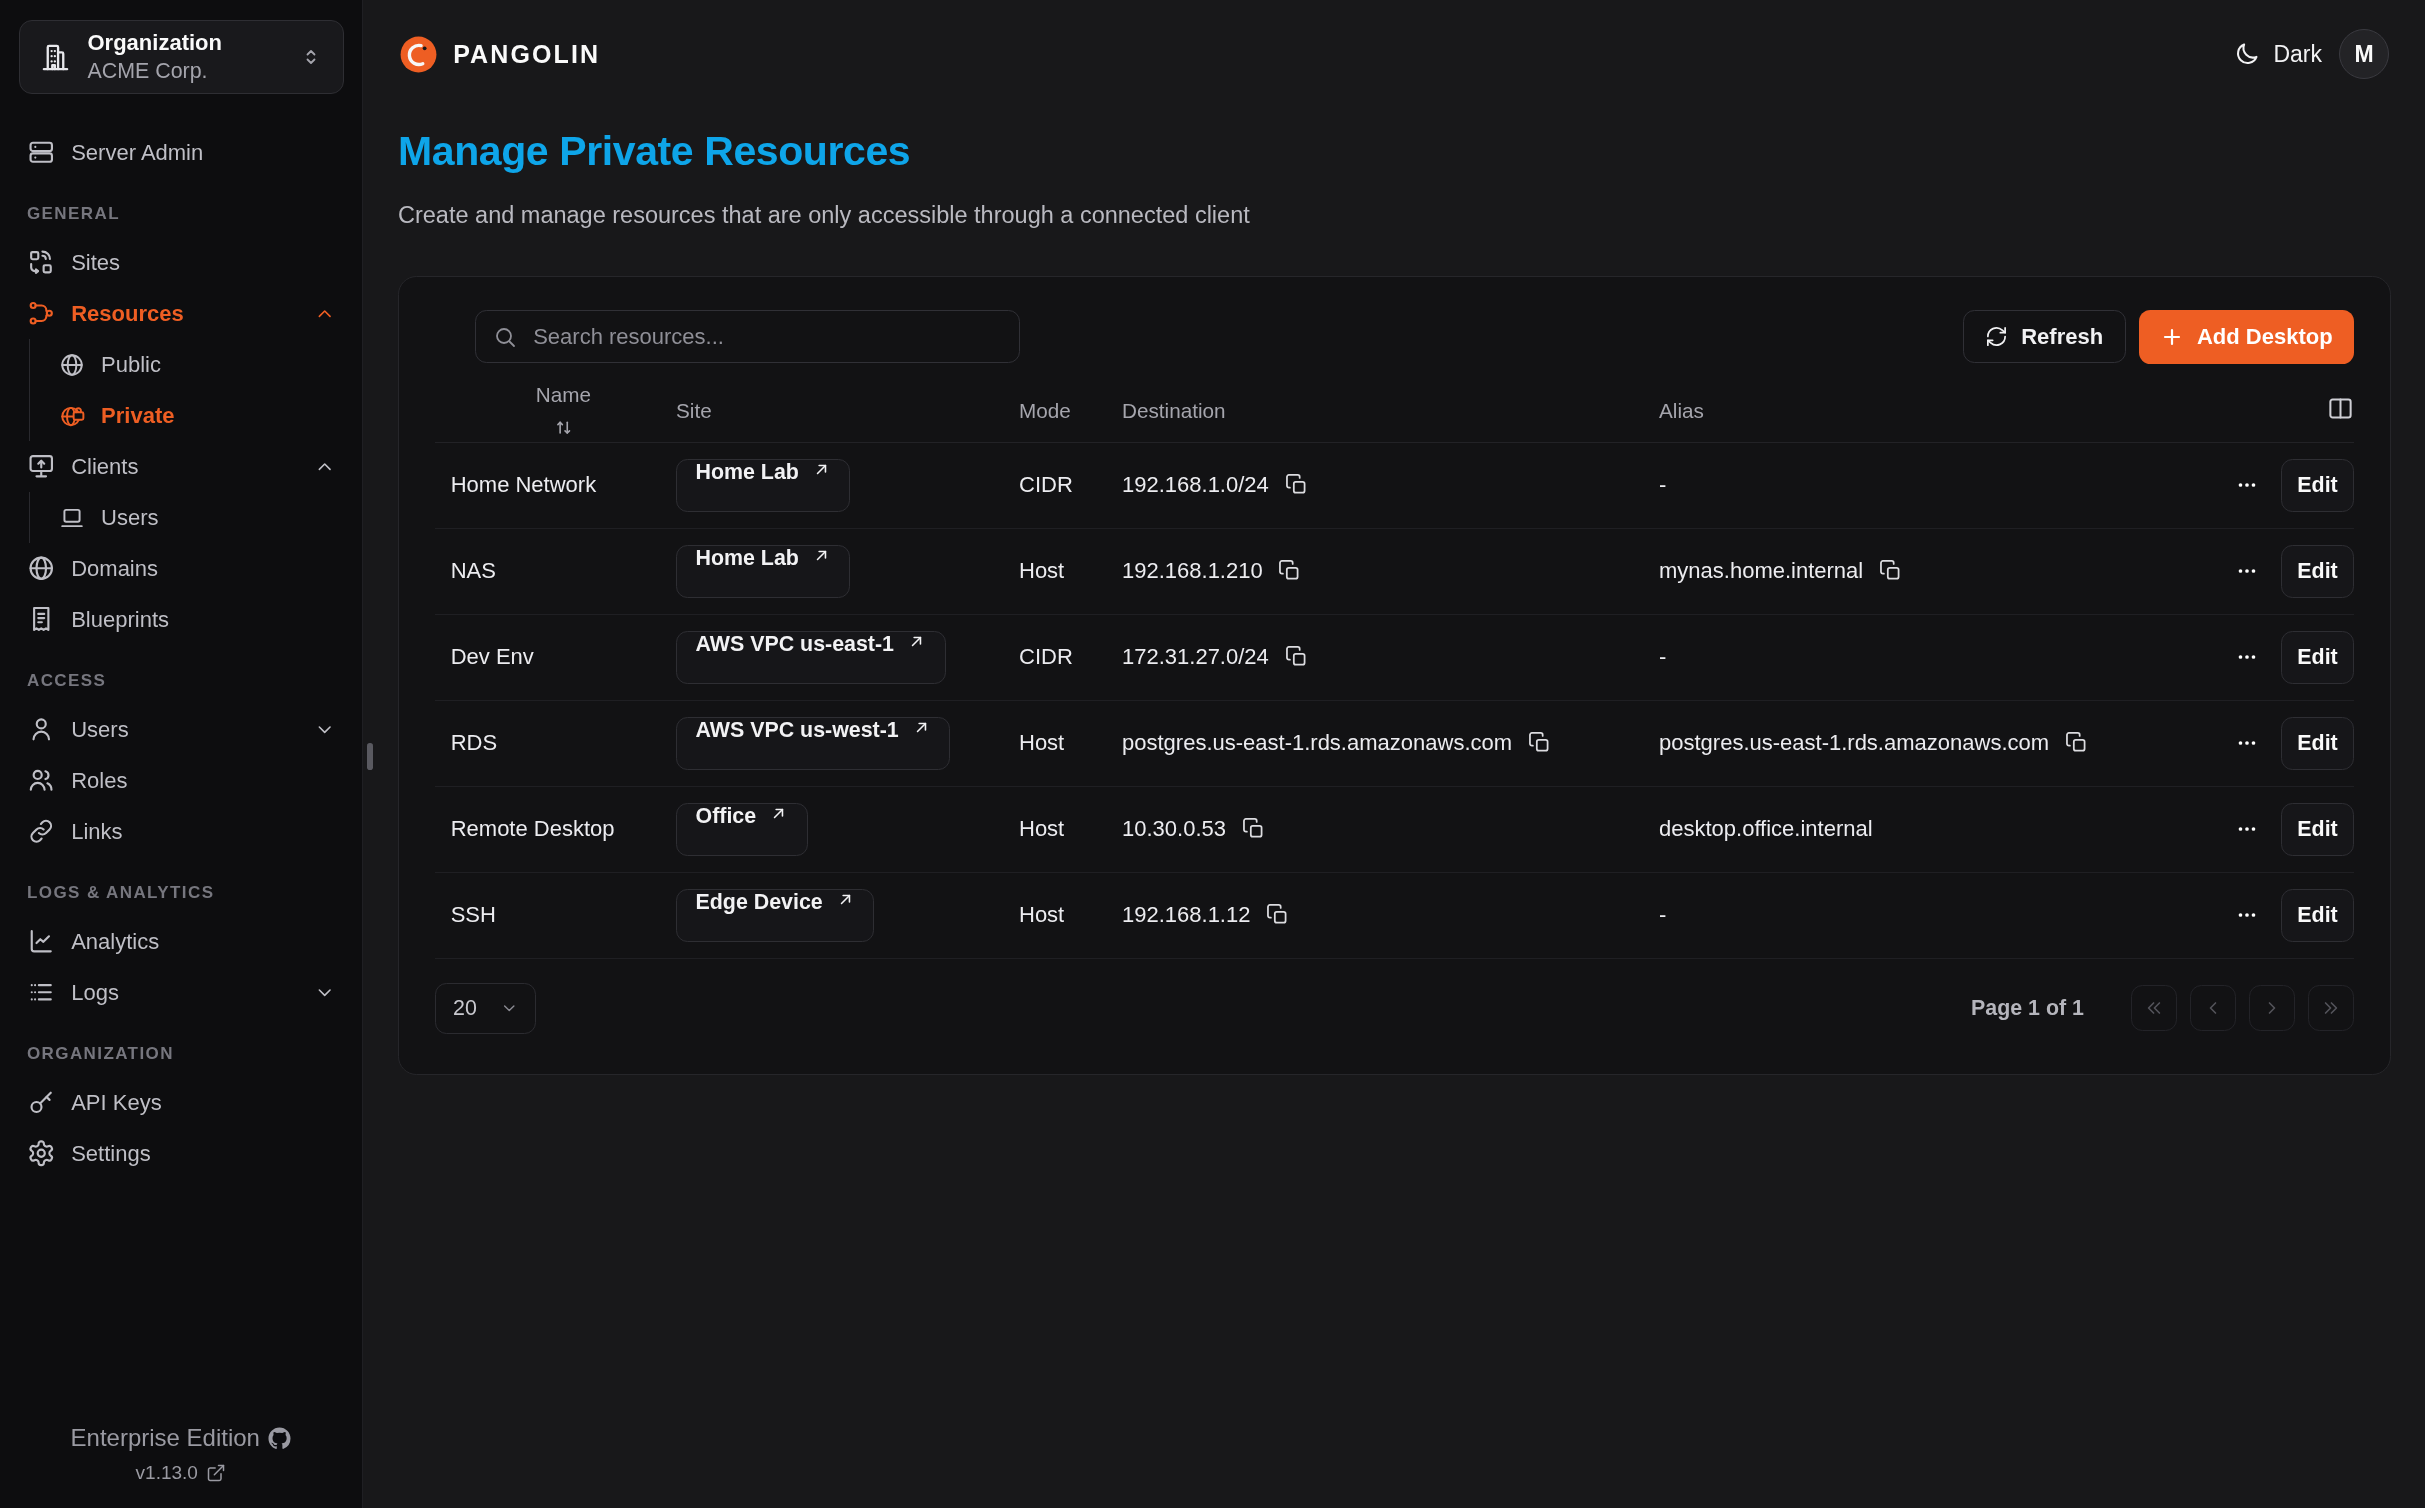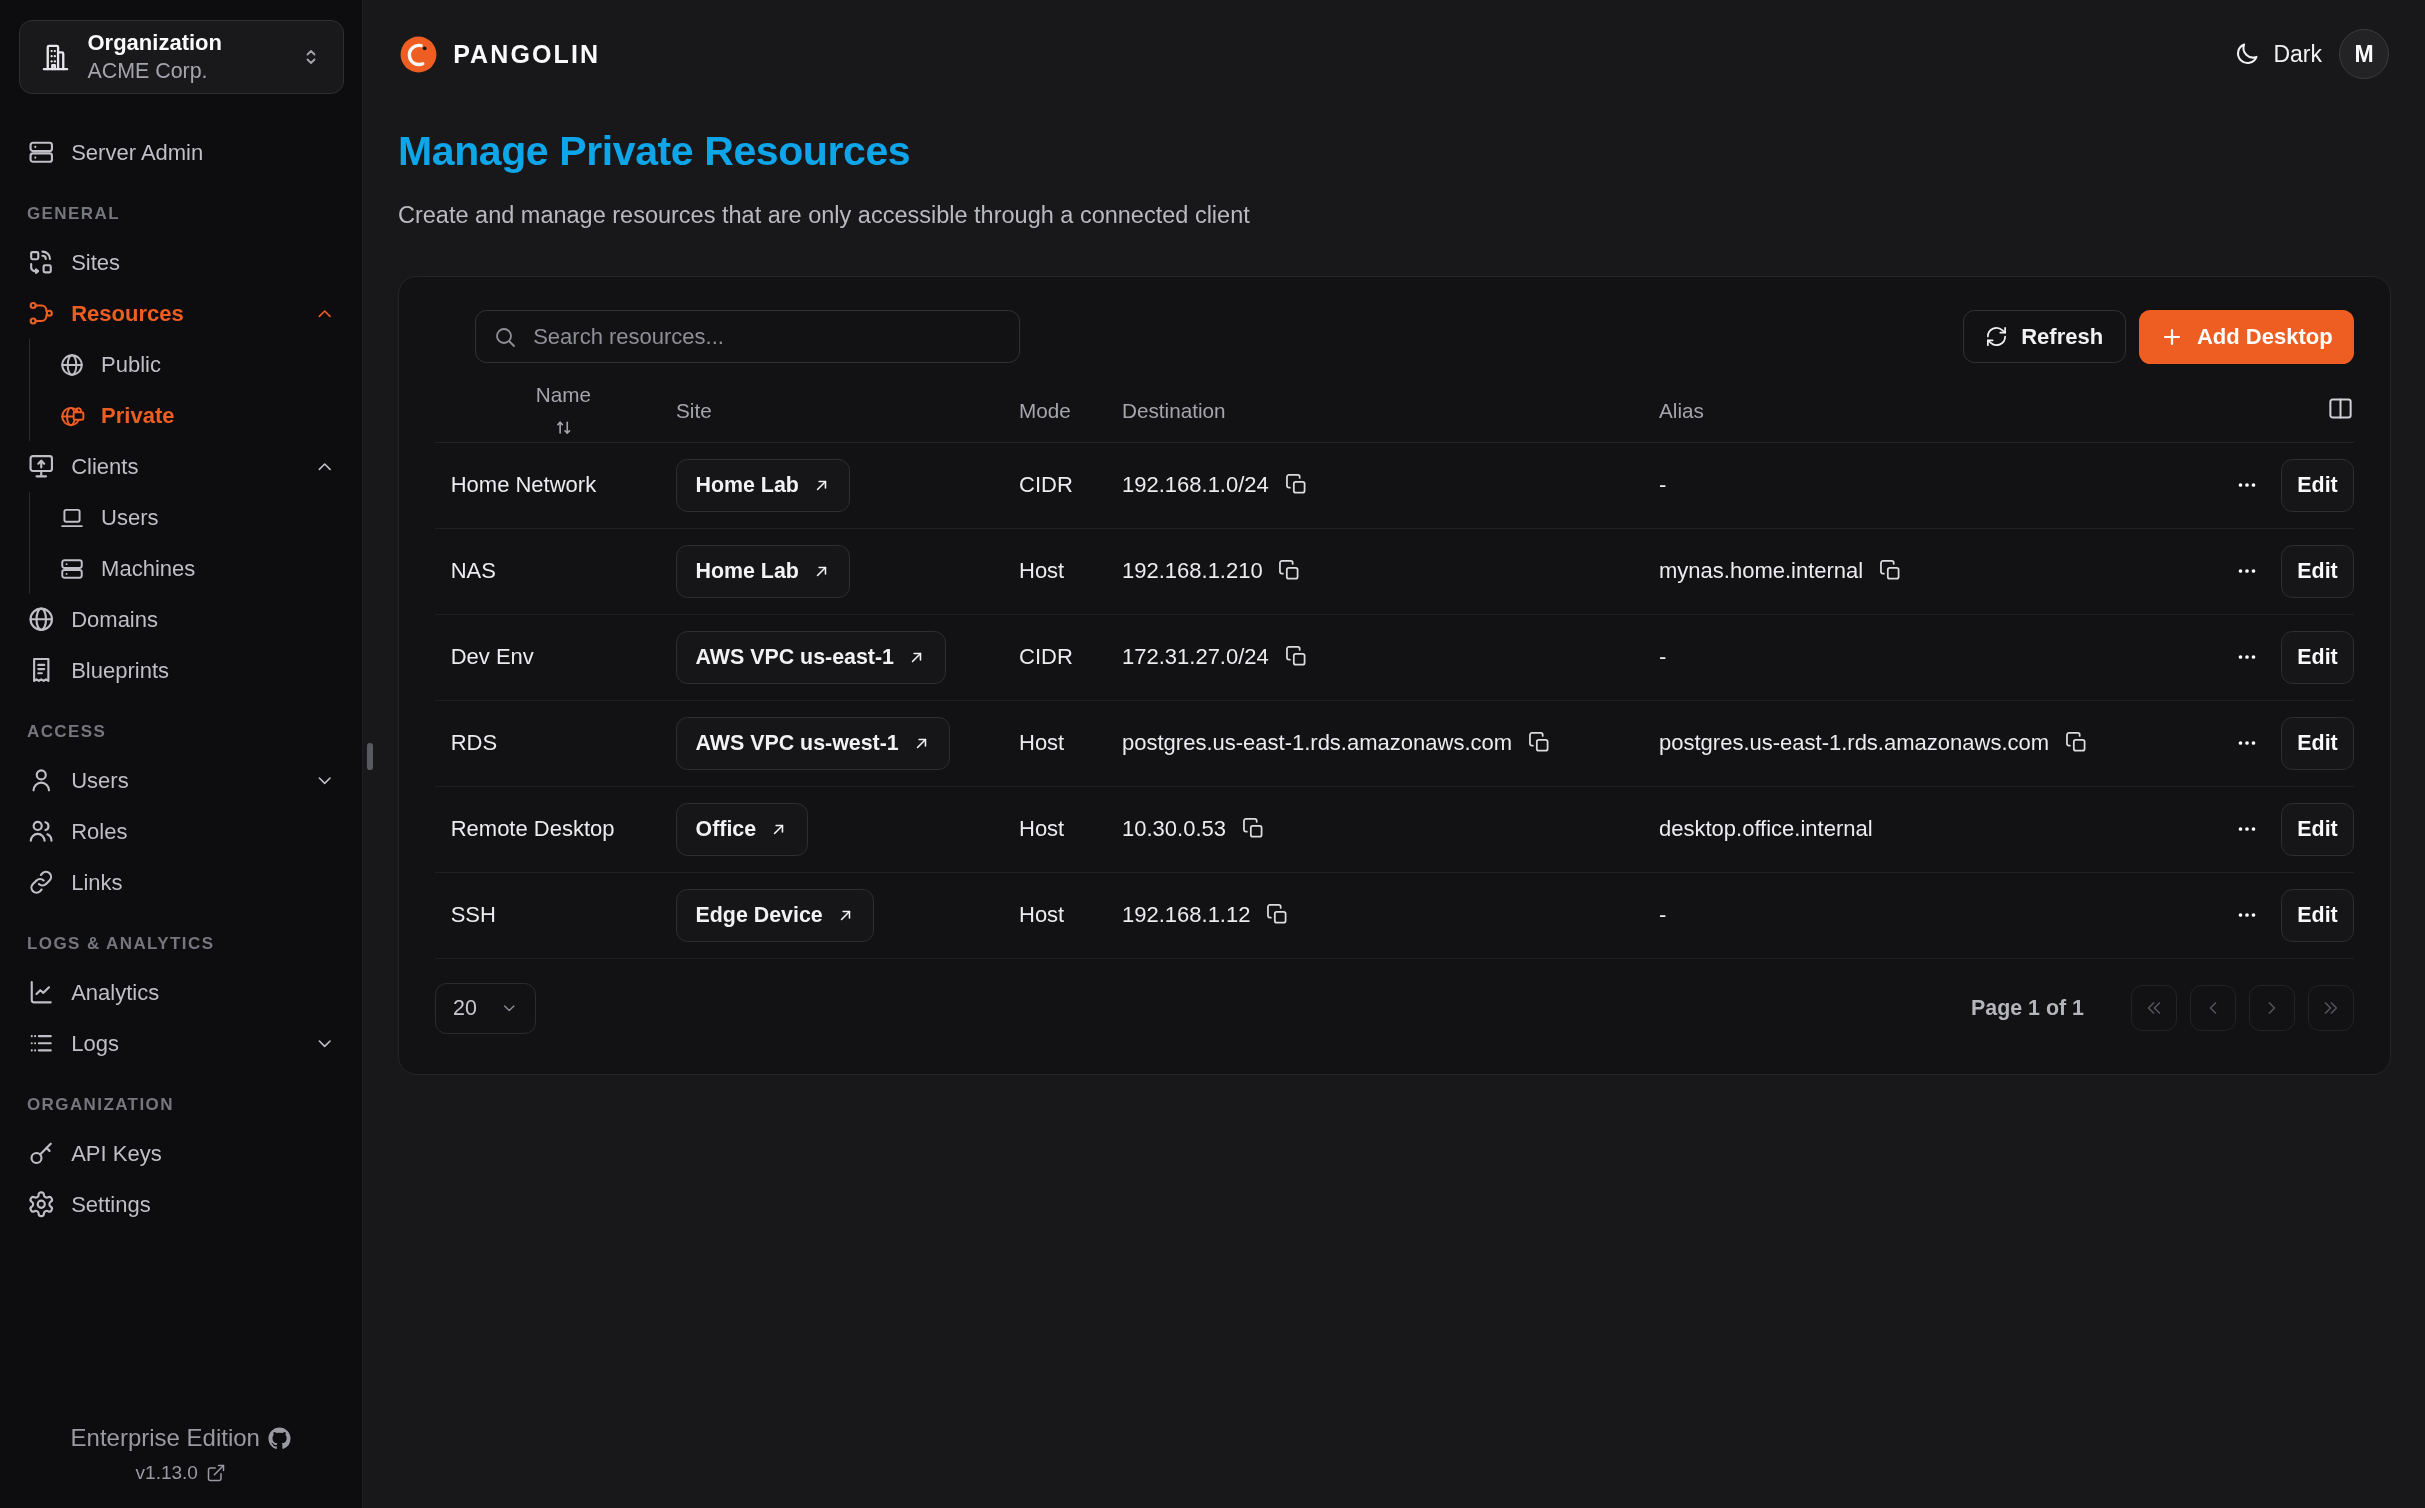--- a/index.html
+++ b/index.html
@@ -74,21 +74,21 @@
   .grid { display:grid; grid-template-columns:241px 343px 103px 537px 1fr 165px; align-items:center; }
   .thead { height:63px; margin-top:15.7px; color:#a5a5ad; font-size:20.7px; border-bottom:1.4px solid #222226; }
   .th.name { display:flex; align-items:center; gap:10px; padding-left:15.7px;flex-direction:column; }
   .th .ic { width:21.4px; height:21.4px; }
   .th.actions { justify-self:end; color:#cfcfd5; }
   .th.actions .ic { width:27px; height:27px; cursor:pointer; }
 
   .trow { height:86px; border-bottom:1.4px solid #1f1f23; font-size:22px; color:#ececf0; }
   .td.name { padding-left:15.7px; }
   .site-btn { height:53px; padding:0 18.5px; border:1.4px solid #2e2e33; border-radius:11.4px; background:#161619;
-    color:#f2f2f4; font-size:21.4px; font-weight:600; display:inline-flex; align-items:center; gap:13px; cursor:pointer;
+    color:#f2f2f4; font-size:21.4px; font-weight:600; display:inline-flex; align-items:flex-start; gap:13px; cursor:pointer;
     font-family:"Liberation Sans", sans-serif; width:max-content; }
   .site-btn .ic { width:19px; height:19px; stroke-width:2; }
   .td.dest, .td.alias { display:flex; align-items:center; gap:15.7px; }
   .copy-btn { background:none; border:none; padding:0; color:#dcdce0; cursor:pointer; display:flex; }
   .copy-btn .ic { width:23.5px; height:23.5px; }
   .td.actions { display:flex; align-items:center; justify-content:flex-end; gap:21.4px; }
   .more-btn { background:none; border:none; padding:0; color:#ffffff; cursor:pointer; display:flex; }
   .more-btn .ic { width:26px; height:26px; }
   .edit-btn { width:73px; height:53px; border:1.4px solid #2e2e33; border-radius:11.4px; background:#161619;
     color:#fafafa; font-weight:600; font-size:21.4px; }
@@ -336,26 +336,20 @@
           <use href="#i-chev-u"></use>
         </svg>
     </div>
     <div class="subnav">
       <div class="nav-item">
         <svg class="ic" viewBox="0 0 37 37" width="26" height="26">
             <use href="#i-laptop"></use>
           </svg>
         <span>Users</span>
       </div>
-      <div class="nav-item">
-        <svg class="ic" viewBox="0 0 37 37" width="26" height="26">
-            <use href="#i-server"></use>
-          </svg>
-        <span>Machines</span>
-      </div>
     </div>
 
     <div class="nav-item">
       <svg class="ic" viewBox="0 0 40 40" width="28.5" height="28.5">
           <use href="#i-globe"></use>
         </svg>
       <span>Domains</span>
     </div>
     <div class="nav-item">
       <svg class="ic" viewBox="0 0 40 40" width="28.5" height="28.5">

